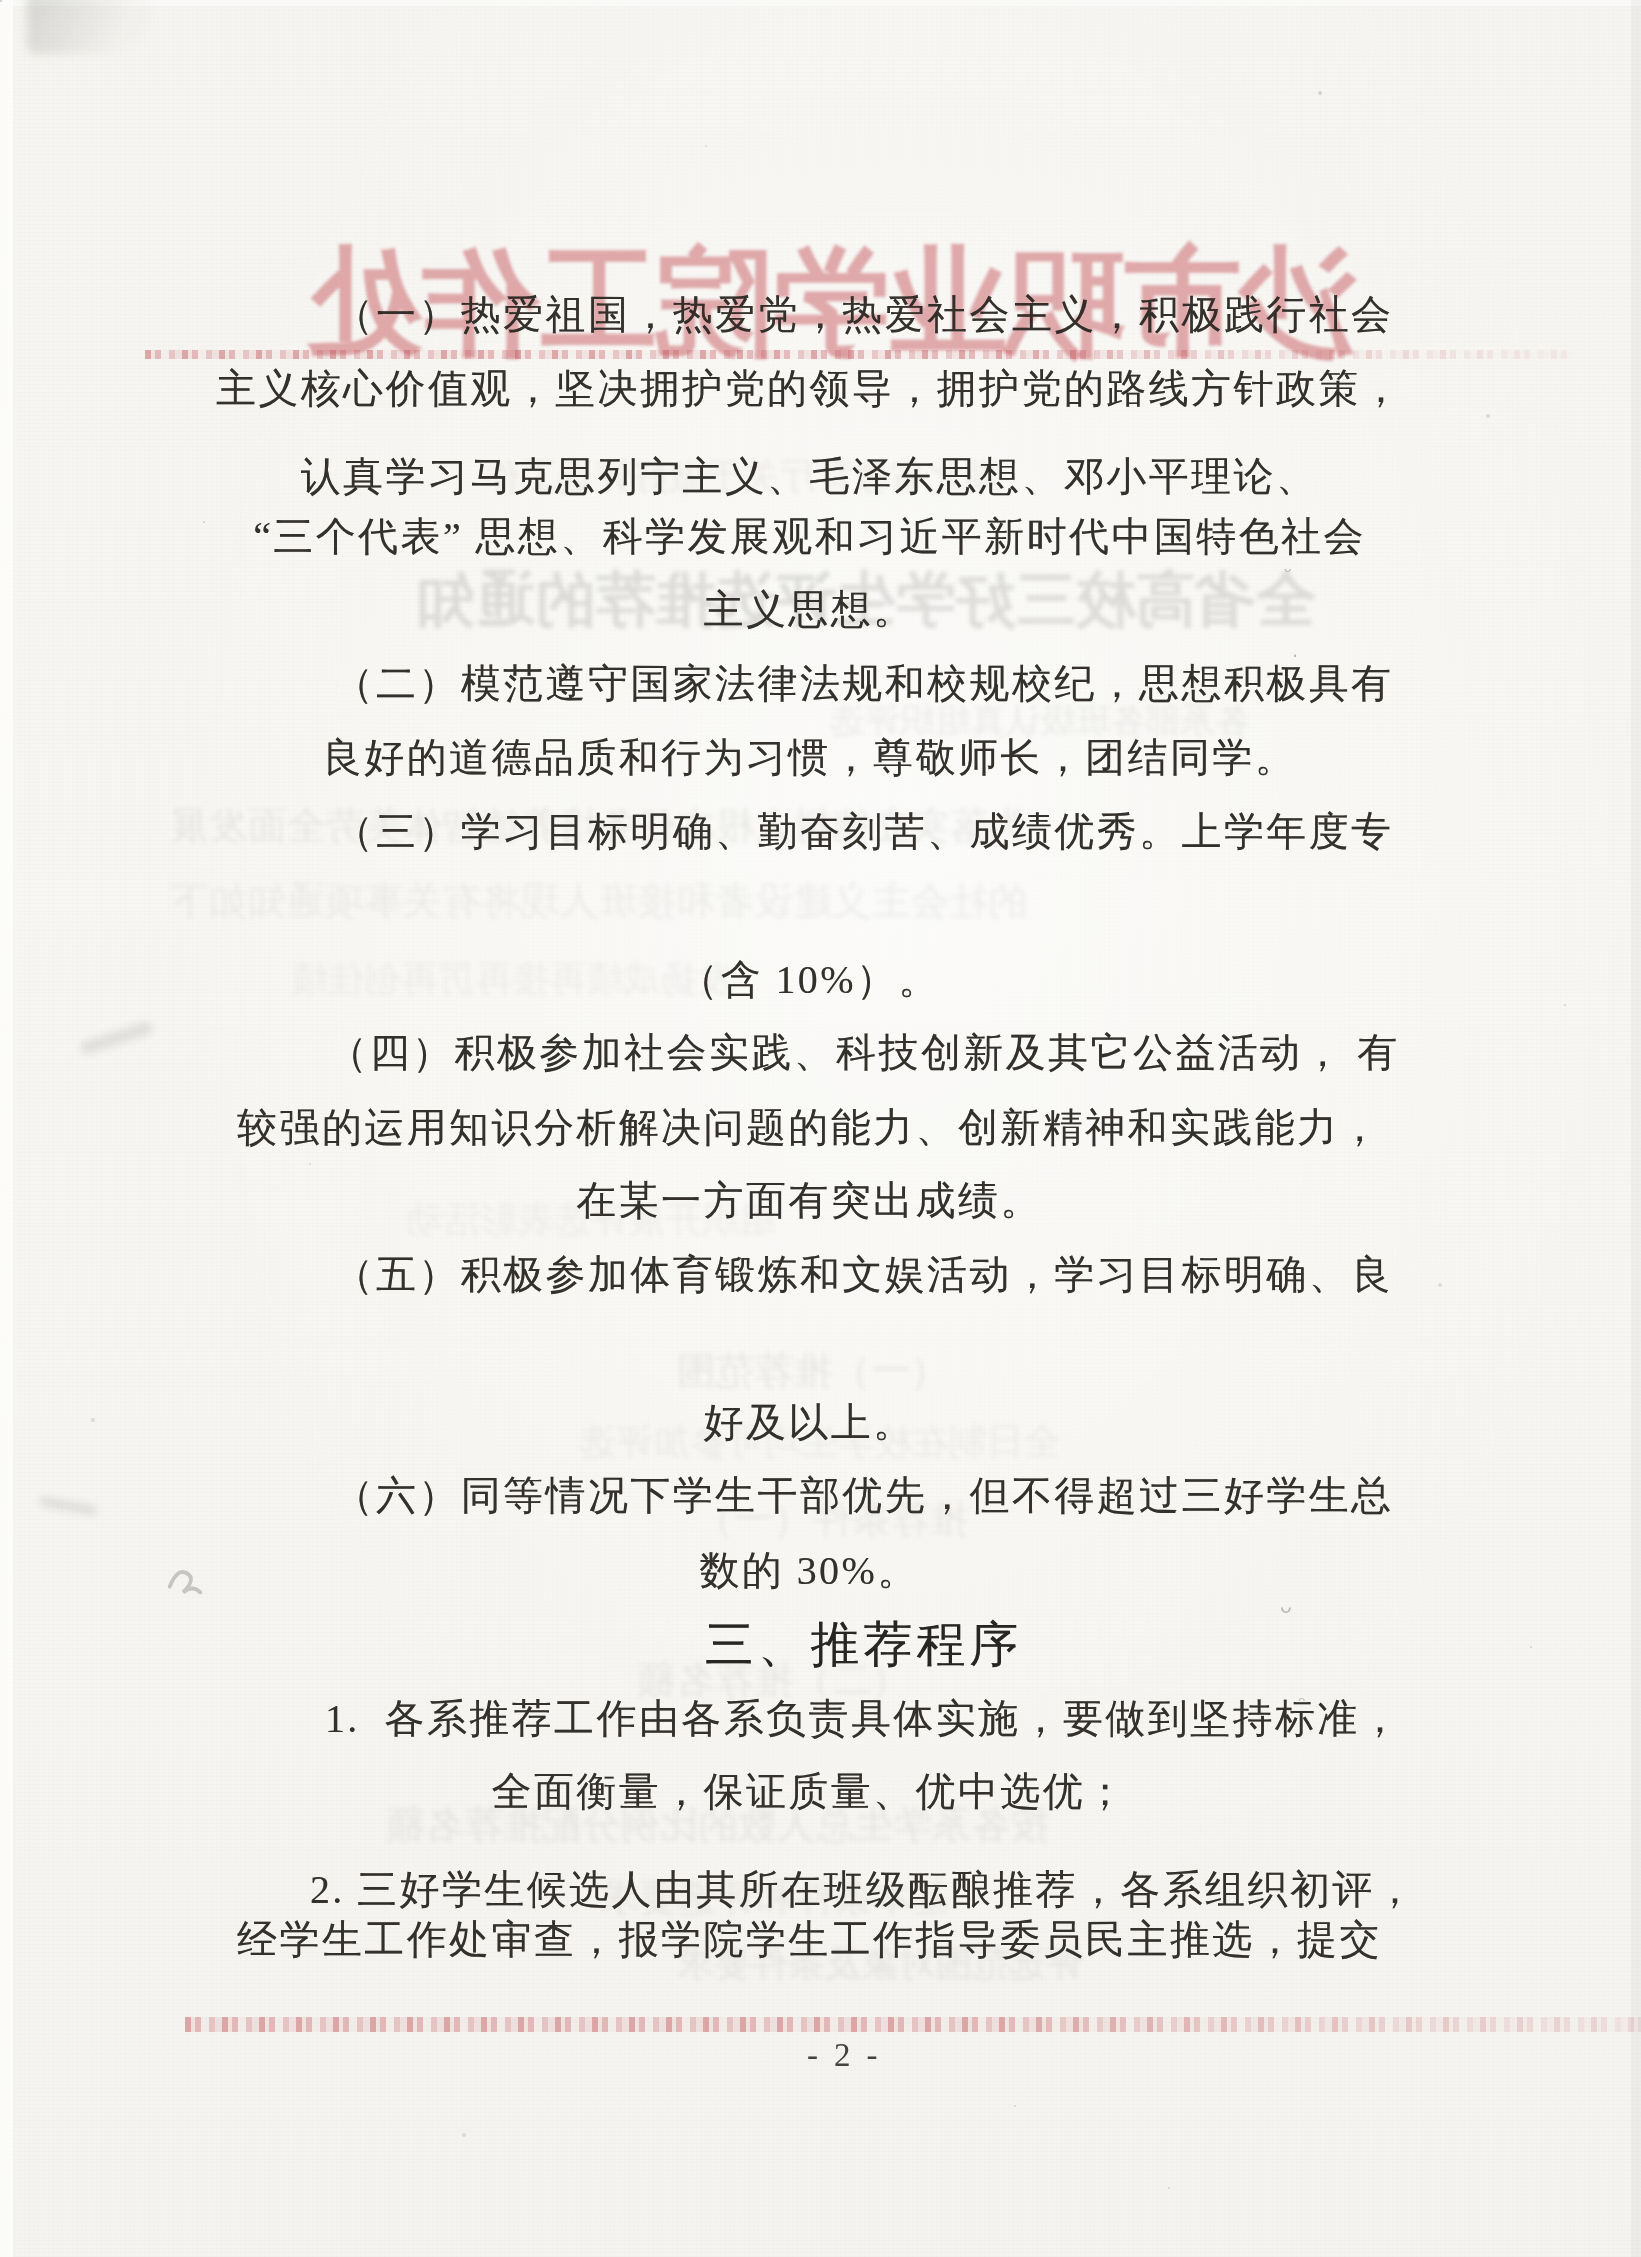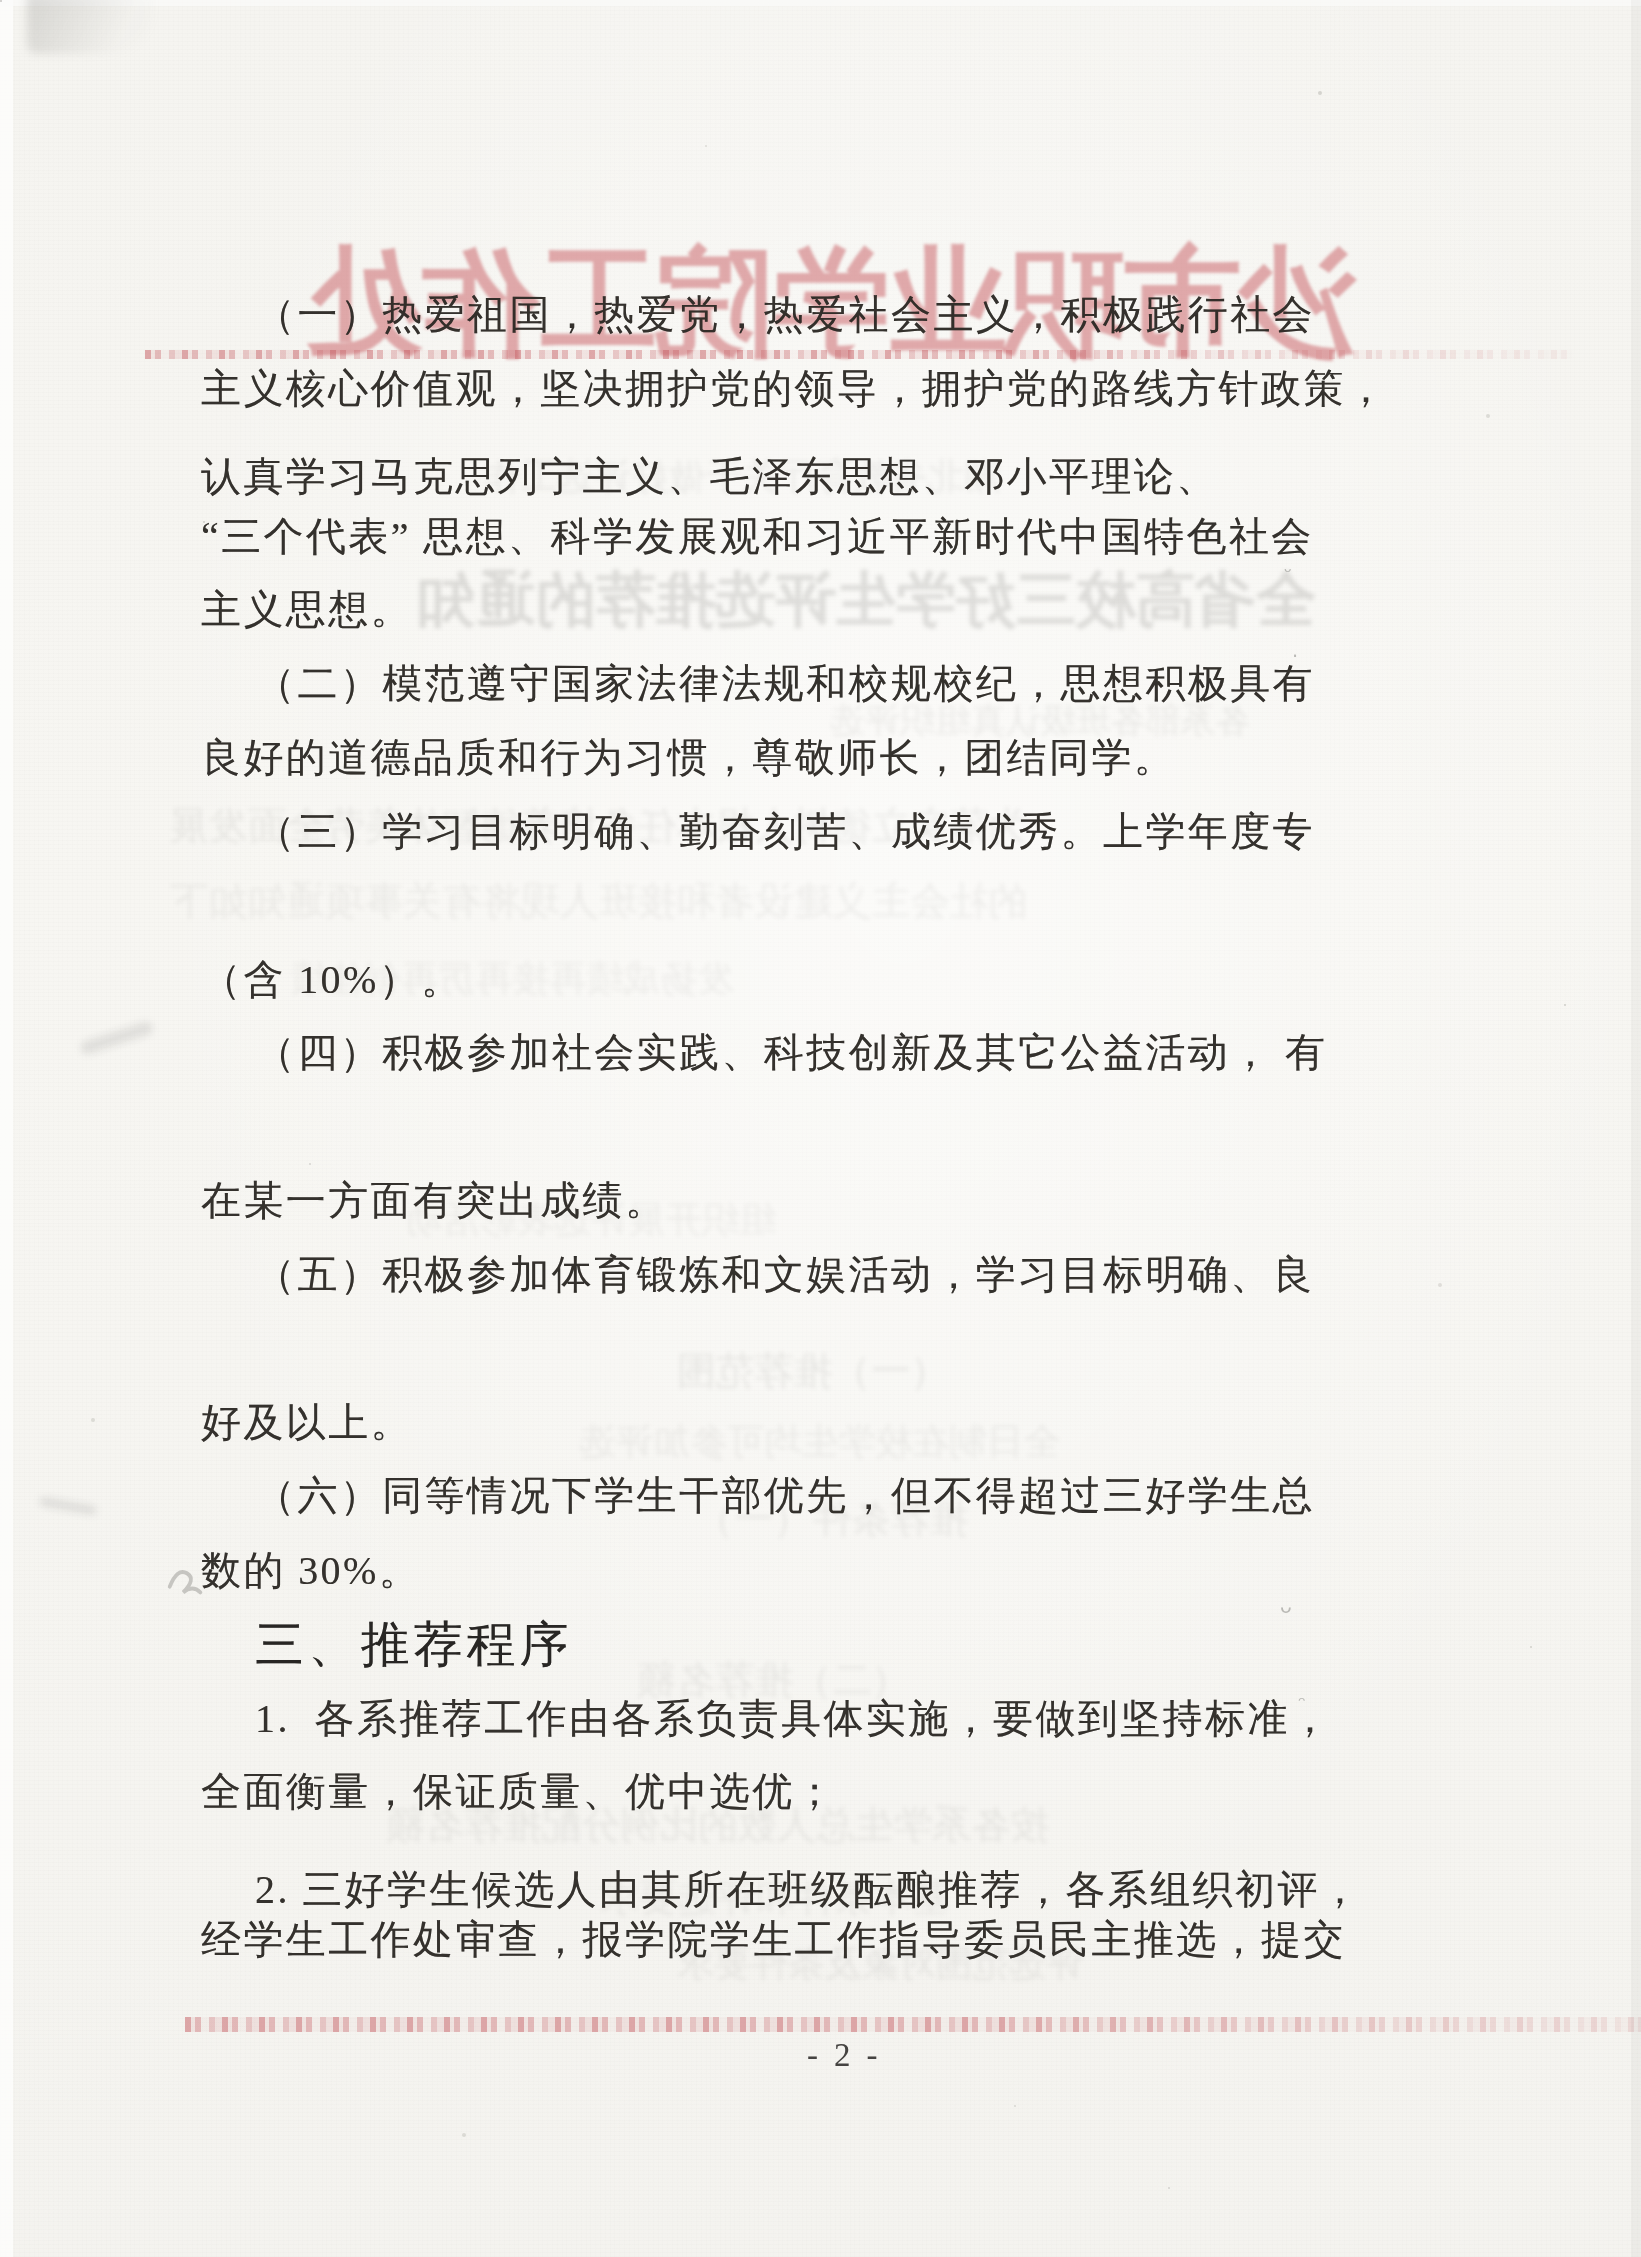--- a/index.html
+++ b/index.html
@@ -58,21 +58,21 @@
   }
 
   
   .ghost{
     position:absolute;white-space:nowrap;color:#6f6e6a;
     transform:scaleX(-1);filter:blur(2.1px);
     font-family:"Liberation Sans","DejaVu Sans",sans-serif;
   }
 
   
-  #body-text{position:absolute;left:0;top:0;width:100%;height:100%;}
+  #body-text{position:absolute;left:0;top:0;width:100%;height:100%;text-align:center;}
   .tline{
     position:absolute;left:201px;width:1217px;height:54px;
     font-size:40px;letter-spacing:2.4px;line-height:50px;
     color:rgba(43,40,36,.92);white-space:pre;
     text-shadow:0 0 0.6px rgba(43,40,36,.45);
   }
   .tline.ind{padding-left:54px;}
   .tline.bold{
     font-weight:normal;font-size:49px;letter-spacing:3.9px;
     color:rgba(34,32,29,.95);
@@ -125,20 +125,21 @@
       <div class="tline ind" style="top: 290px;">（一）热爱祖国，热爱党，热爱社会主义，积极践行社会</div>
       <div class="tline" style="top: 364px;">主义核心价值观，坚决拥护党的领导，拥护党的路线方针政策，</div>
       <div class="tline" style="top: 452px;">认真学习马克思列宁主义、毛泽东思想、邓小平理论、</div>
       <div class="tline" style="top: 512px;">“三个代表” 思想、科学发展观和习近平新时代中国特色社会</div>
       <div class="tline" style="top: 585px;">主义思想。</div>
       <div class="tline ind" style="top: 659px;">（二）模范遵守国家法律法规和校规校纪，思想积极具有</div>
       <div class="tline" style="top: 733px;">良好的道德品质和行为习惯，尊敬师长，团结同学。</div>
       <div class="tline ind" style="top: 807px;">（三）学习目标明确、勤奋刻苦、成绩优秀。上学年度专</div>
       <div class="tline" style="top: 955px;">（含 10%）。</div>
       <div class="tline ind" style="top: 1028px;">（四）积极参加社会实践、科技创新及其它公益活动， 有</div>
+      <div class="tline" style="top: 1103px;">较强的运用知识分析解决问题的能力、创新精神和实践能力，</div>
       <div class="tline" style="top: 1176px;">在某一方面有突出成绩。</div>
       <div class="tline ind" style="top: 1250px;">（五）积极参加体育锻炼和文娱活动，学习目标明确、良</div>
       <div class="tline" style="top: 1398px;">好及以上。</div>
       <div class="tline ind" style="top: 1471px;">（六）同等情况下学生干部优先，但不得超过三好学生总</div>
       <div class="tline" style="top: 1546px;">数的 30%。</div>
       <div class="tline ind bold" style="top: 1619px;">三、推荐程序</div>
       <div class="tline ind" style="top: 1694px;">1.  各系推荐工作由各系负责具体实施，要做到坚持标准，</div>
       <div class="tline" style="top: 1767px;">全面衡量，保证质量、优中选优；</div>
       <div class="tline ind" style="top: 1841px; margin-top: 24px;">2. 三好学生候选人由其所在班级酝酿推荐，各系组织初评，</div>
       <div class="tline" style="top: 1915px;">经学生工作处审查，报学院学生工作指导委员民主推选，提交</div>

